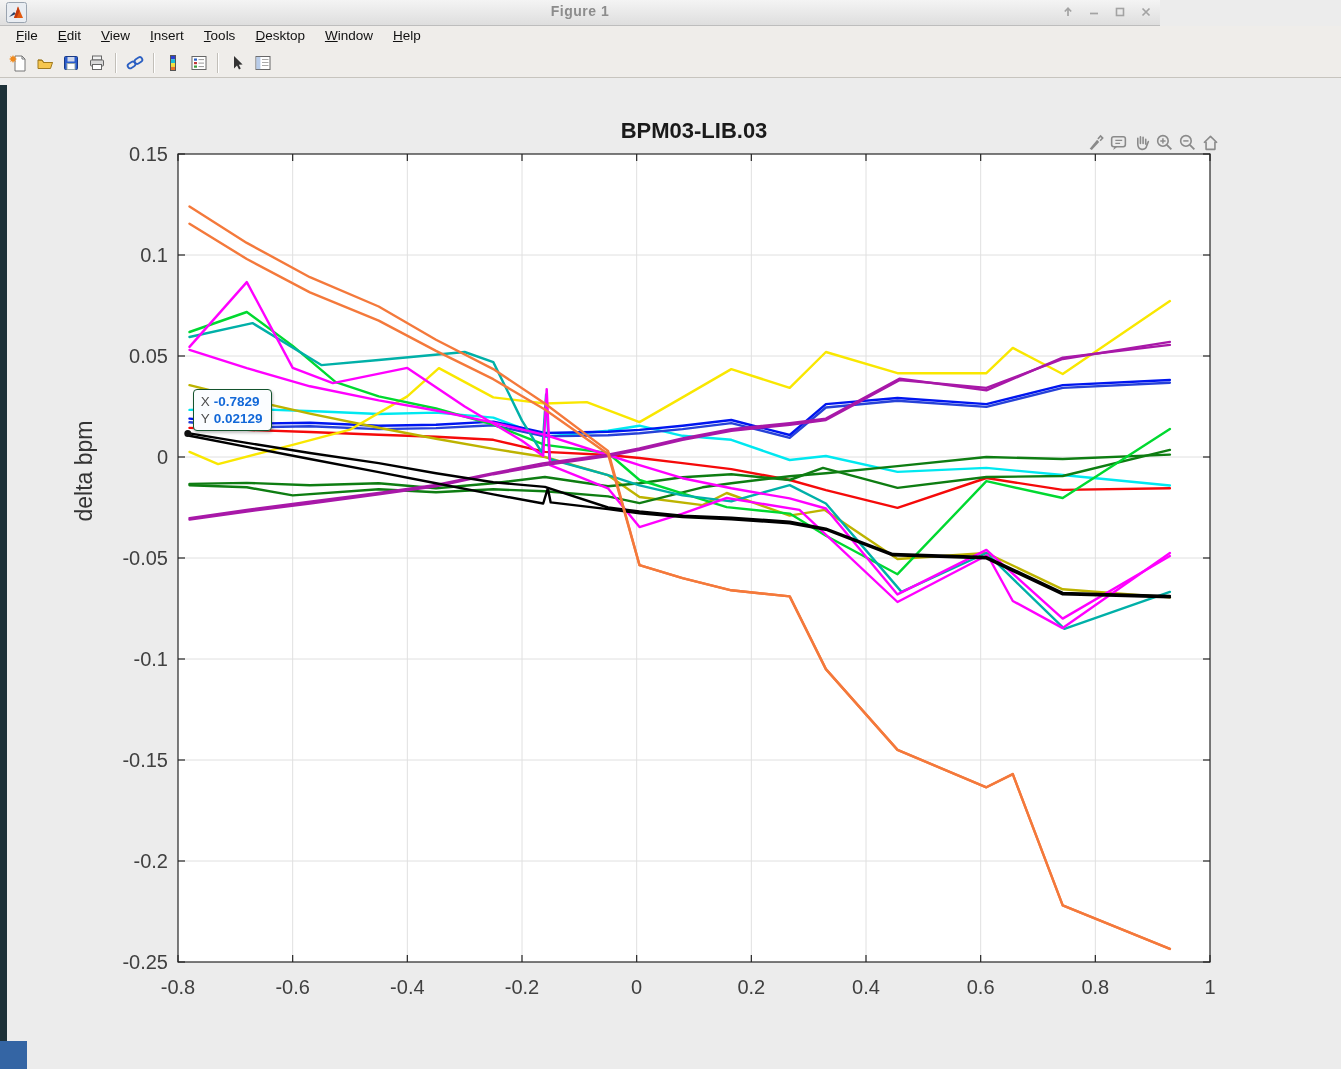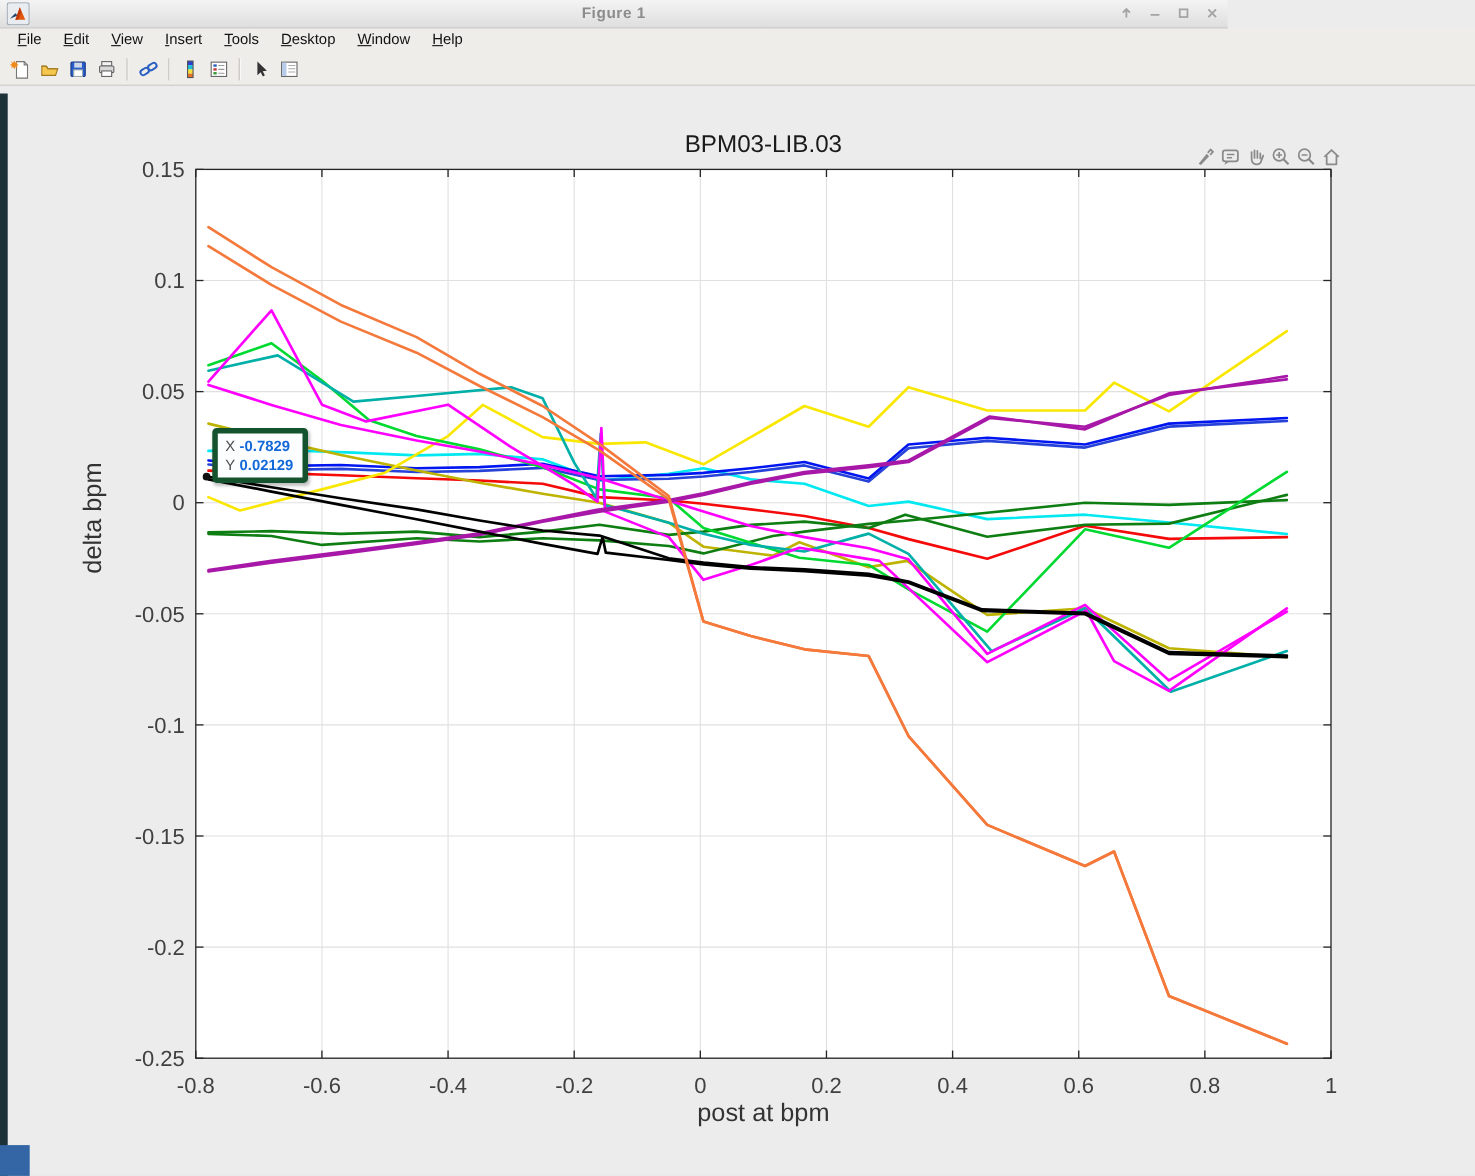--- a/index.html
+++ b/index.html
@@ -1,46 +1,46 @@
 <!DOCTYPE html>
 <html><head>
 <meta charset="utf-8">
 <style>
   html,body{margin:0;padding:0;background:#888;}
   #window{position:relative;width:1341px;height:1069px;background:#ECECEC;overflow:hidden;
           font-family:"Liberation Sans",sans-serif;}
   
   #titlebar{position:absolute;left:0;top:0;width:1116px;height:25px;
-    background:linear-gradient(#f4f4f4,#dedede);border-bottom:1px solid #bdbdbd;}
+    background:linear-gradient(#f4f4f4,#dedede);border-bottom:1px solid #bdbdbd;padding-left:44px;}
   #titlebar .title{position:absolute;left:0;right:0;top:3px;text-align:center;
     font-size:14px;font-weight:bold;color:#8c8c8c;letter-spacing:.5px;}
   #app-icon{position:absolute;left:6px;top:2px;width:21px;height:21px;}
   #win-controls{position:absolute;right:6px;top:4px;display:flex;gap:10px;}
   #win-controls .wbtn{width:16px;height:16px;cursor:default;}
   #menubar{position:absolute;left:0;top:26px;width:1341px;height:23px;background:#efedea;
     display:flex;align-items:flex-start;padding-left:6px;box-sizing:border-box;}
   #menubar .mitem{font-size:13.5px;color:#111;padding:2px 10px;}
   #menubar .mitem u{text-decoration:underline;}
   #toolbar{position:absolute;left:0;top:49px;width:1341px;height:29px;background:#efedea;
     border-bottom:1px solid #c7c4be;display:flex;align-items:center;padding-left:6px;box-sizing:border-box;}
   #toolbar .tbtn{width:24px;height:24px;margin:0 1px;display:flex;align-items:center;justify-content:center;}
   #toolbar .tsep{width:1px;height:20px;background:#c2bfb9;border-right:1px solid #fff;margin:0 5px;}
   
   #canvas{position:absolute;left:0;top:78px;width:1341px;height:991px;background:#ECECEC;}
   #plotsvg{position:absolute;left:0;top:0;}
   #chart-title{position:absolute;left:178px;top:40px;width:1032px;text-align:center;
-    font-size:22px;font-weight:normal;color:#1a1a1a;}
+    font-size:22px;font-weight:bold;color:#1a1a1a;}
   #xlabel{position:absolute;left:178px;top:920px;width:1032px;text-align:center;
     font-size:23px;color:#333;}
   #ylabel{position:absolute;left:54px;top:400px;width:60px;text-align:center;
     font-size:23px;color:#333;transform:rotate(-90deg);transform-origin:center;white-space:nowrap;}
   #axtoolbar{position:absolute;left:1086px;top:55px;display:flex;gap:4px;}
   #axtoolbar .abtn{width:19px;height:19px;}
   
-  #datatip{position:absolute;background:#fbfdff;border:5px solid #14532d;border-radius:4px;
+  #datatip{position:absolute;background:#fbfdff;border:1px solid #14532d;border-radius:4px;
     box-shadow:1px 2px 3px rgba(0,0,0,.25);padding:3px 8px 3px 7px;font-size:13.5px;line-height:17px;}
   #datatip .lab{color:#4d4d4d;}
   #datatip b{color:#1268d8;font-weight:bold;margin-left:4px;}
   
   #left-sliver{position:absolute;left:0;top:85px;width:7px;height:984px;background:#1d3138;}
   #corner-blue{position:absolute;left:0;top:1041px;width:27px;height:28px;background:#3465a4;}
   .tick-label-x{font-size:20px;fill:#404040;}
   .tick-label-y{font-size:20px;fill:#404040;}
 </style>
 </head>
@@ -272,21 +272,20 @@
           </svg></span>
         <span class="abtn"><svg width="19" height="19" viewBox="0 0 18 18">
             <circle cx="7.5" cy="7.5" r="5" fill="none" stroke="#8a8a8a" stroke-width="1.5"></circle>
             <path d="M11.2 11.2 L15.5 15.5" stroke="#8a8a8a" stroke-width="1.8"></path>
             <path d="M5 7.5 H10" stroke="#8a8a8a" stroke-width="1.4"></path>
           </svg></span>
         <span class="abtn"><svg width="19" height="19" viewBox="0 0 18 18">
             <path d="M2.8 9.2 L9 3.2 L15.2 9.2 M4.8 8.2 V15.5 H13.2 V8.2" fill="none" stroke="#8a8a8a" stroke-width="1.5" stroke-linejoin="round"></path>
           </svg></span>
       </div>
-    <div id="xlabel">post at bpm</div>
     <div id="ylabel">delta bpm</div>
     <div id="datatip" style="left: 192.804px; top: 311.386px;">
       <div><span class="lab">X</span><b>-0.7829</b></div>
       <div><span class="lab">Y</span><b>0.02129</b></div>
     </div>
   </div>
 
   <div id="left-sliver"></div>
   <div id="corner-blue"></div>
 </div>

